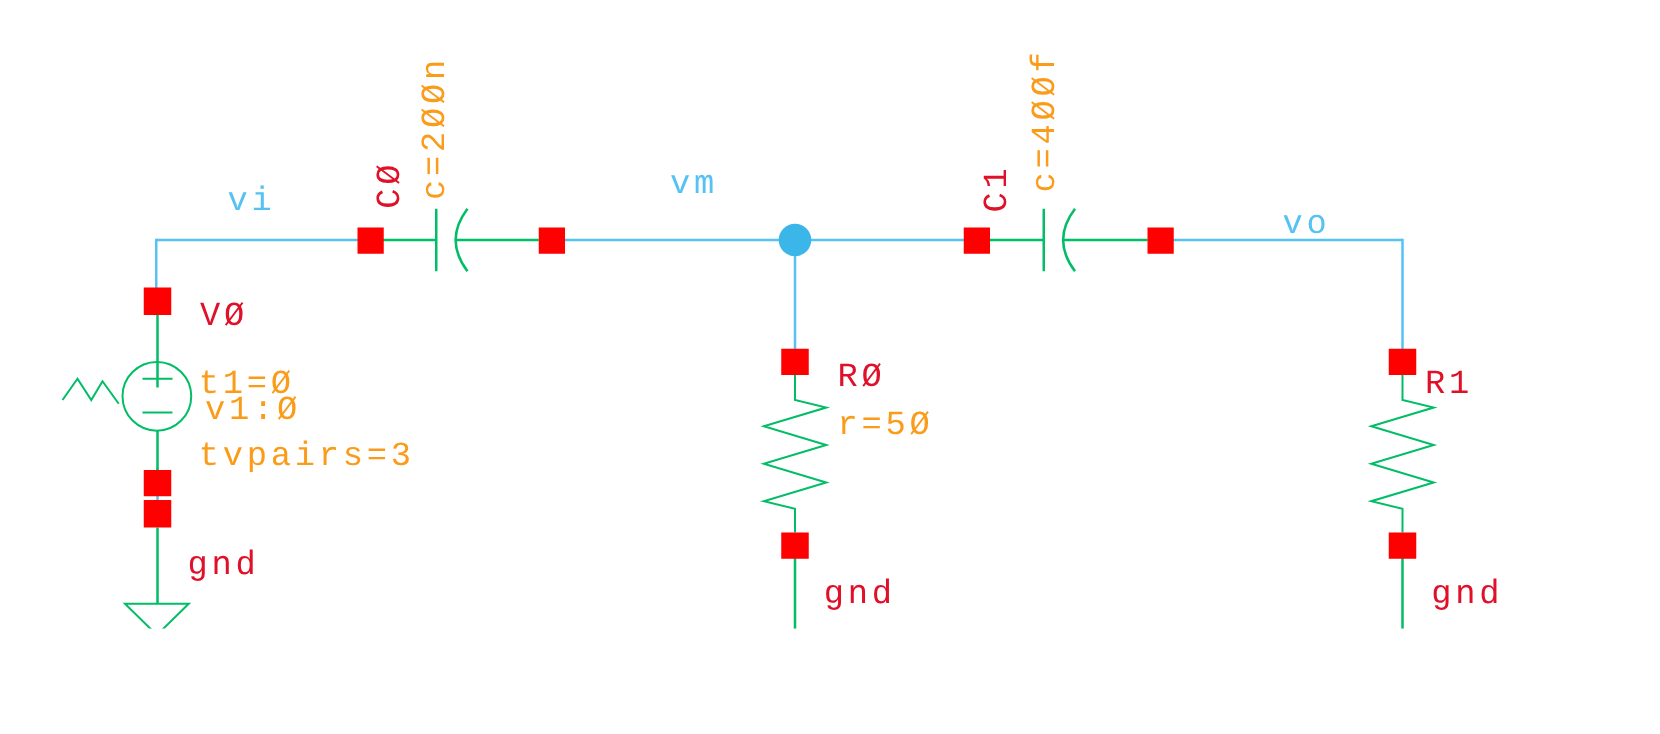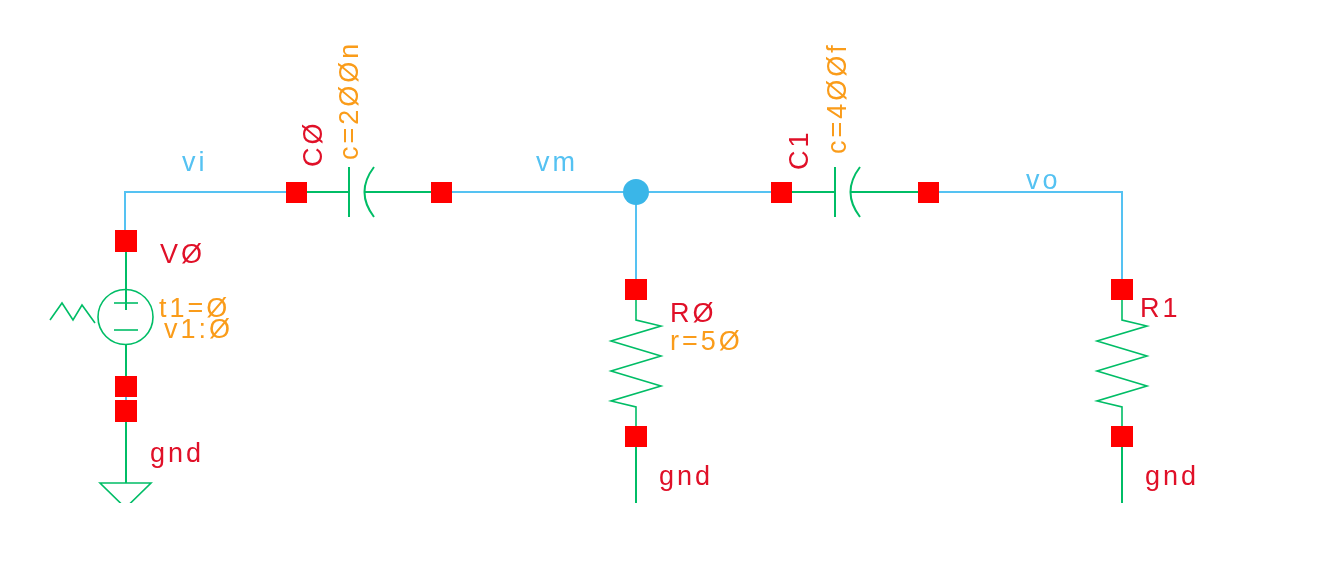--- a/index.html
+++ b/index.html
@@ -11,21 +11,21 @@
     --prop:#FA9C1A;
     --net:#55C2F2;
     --bg:#FFFFFF;
   }
   html,body{margin:0;padding:0;background:var(--bg);}
   .canvas{
     position:relative;
     width:1328px;height:503px;
     background:var(--bg);
     overflow:hidden;
-    font-family:Liberation Sans, sans-serif;
+    font-family:Liberation Mono, monospace;
   }
   .canvas svg{position:absolute;left:0;top:0;}
   .w{stroke:var(--wire);stroke-width:2;fill:none;}
   .s{stroke:var(--symbol);stroke-width:2;fill:none;}
   .s-thin{stroke:var(--symbol);stroke-width:1.6;fill:none;}
   .p{fill:var(--pin);stroke:none;}
   .dot{fill:var(--dot);stroke:none;}
   .lbl{
     position:absolute;
     font-size:27px;
@@ -111,33 +111,34 @@
       <rect class="p" x="771" y="182" width="21" height="21"></rect>
       <rect class="p" x="918" y="182" width="21" height="21"></rect>
       <rect class="p" x="625" y="279" width="22" height="21"></rect>
       <rect class="p" x="625" y="426" width="22" height="21"></rect>
       <rect class="p" x="1111" y="279" width="22" height="21"></rect>
       <rect class="p" x="1111" y="426" width="22" height="21"></rect>
     </g>
   </svg>
 
   <div class="lbl net" style="left:182px;top:149px">vi</div>
-  <div class="lbl net" style="left:536px;top:149px">vm</div>
+  <div class="lbl net" style="left:536px;top:135px">vm</div>
   <div class="lbl net" style="left:1026px;top:167px">vo</div>
 
   <div class="lbl inst" style="left:160px;top:241px">VØ</div>
   <div class="lbl prop" style="left:159px;top:295px">t1=Ø</div>
   <div class="lbl prop" style="left:164px;top:316px">v1:Ø</div>
+  <div class="lbl prop" style="left:159px;top:353px">tvpairs=3</div>
 
   <div class="lbl inst vlbl" style="left:300px;top:167px">CØ</div>
   <div class="lbl prop vlbl" style="left:336px;top:160px">c=2ØØn</div>
   <div class="lbl inst vlbl" style="left:786px;top:170px">C1</div>
   <div class="lbl prop vlbl" style="left:824px;top:154px">c=4ØØf</div>
 
-  <div class="lbl inst" style="left:670px;top:300px">RØ</div>
+  <div class="lbl inst" style="left:670px;top:290px">RØ</div>
   <div class="lbl prop" style="left:670px;top:328px">r=5Ø</div>
   <div class="lbl inst" style="left:1140px;top:295px">R1</div>
 
   <div class="lbl inst" style="left:150px;top:440px">gnd</div>
   <div class="lbl inst" style="left:659px;top:463px">gnd</div>
   <div class="lbl inst" style="left:1145px;top:463px">gnd</div>
 
 </div>
 
 </body></html>

